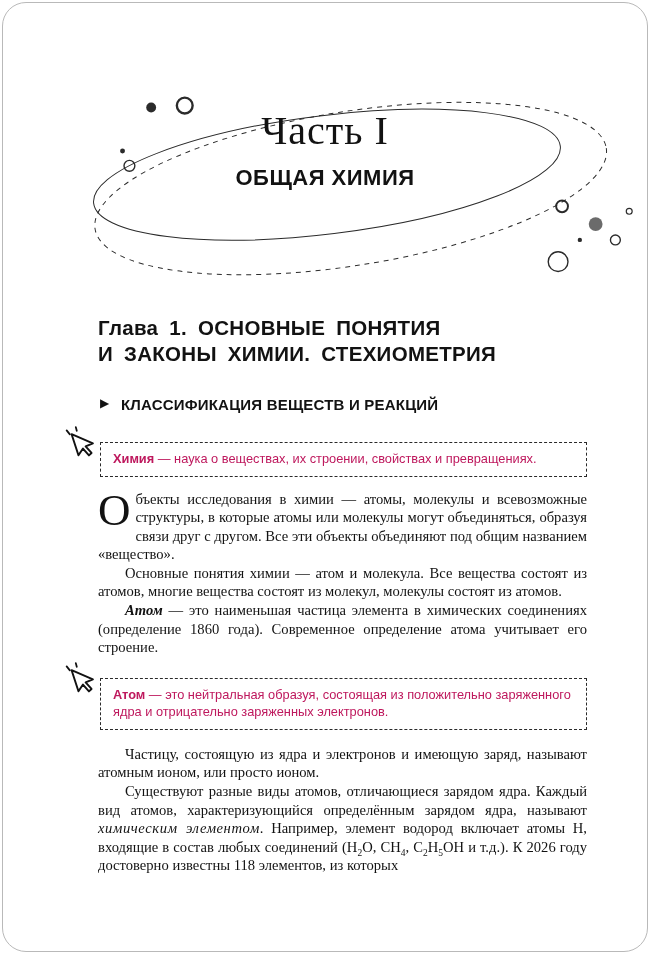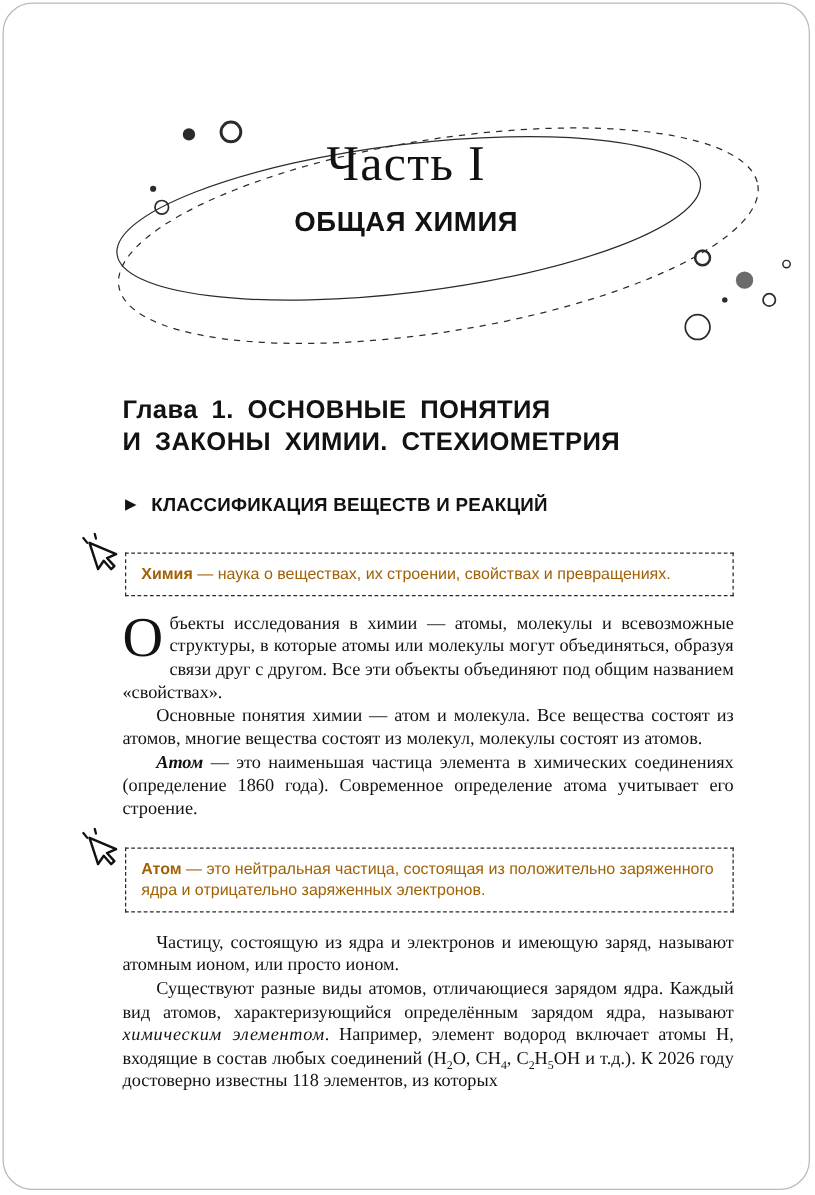--- a/index.html
+++ b/index.html
@@ -50,21 +50,21 @@
     position:absolute;left:0;top:3px;
     font-size:12px;line-height:12px;
   }
   
   .defbox-wrap{position:relative;margin:26px 0 0 2px;}
   .defbox{
     border:1.6px dashed #2a2a2a;
     padding:7px 12px 8px 12px;
     font-family:"Liberation Sans","DejaVu Sans",sans-serif;
     font-size:12.8px;line-height:17.5px;
-    color:#a16207;
+    color:#be185d;
   }
   .defbox .term{font-weight:700;}
   .cursor-icon{position:absolute;left:-35px;top:-16px;width:36px;height:36px;}
   
   .bodytext{margin-top:13px;}
   .bodytext p{
     margin:0;
     font-size:14.6px;line-height:18.6px;
     text-align:justify;
   }
@@ -126,33 +126,33 @@
       <svg class="cursor-icon" viewBox="0 0 26 26">
         <g transform="rotate(-18 12 12)">
           <path d="M7,4 L7,20 L11.6,16.4 L14.2,22.4 L16.5,21.3 L13.9,15.5 L19.6,15 Z" fill="#fff" stroke="#111" stroke-width="1.4" stroke-linejoin="round"></path>
         </g>
         <path d="M3.5,6 L1.2,3.2 M8.5,3.5 L7.8,0.8" fill="none" stroke="#111" stroke-width="1.3" stroke-linecap="round"></path>
       </svg>
       <div class="defbox"><span class="term">Химия</span><span> — наука о веществах, их строении, свойствах и превращениях.</span></div>
     </div>
 
     <div class="bodytext">
-      <p><span class="dropcap">О</span><span>бъекты исследования в химии — атомы, молекулы и всевозможные структуры, в которые атомы или молекулы могут объединяться, образуя связи друг с другом. Все эти объекты объединяют под общим названием «свойствах».</span></p>
+      <p><span class="dropcap">О</span><span>бъекты исследования в химии — атомы, молекулы и всевозможные структуры, в которые атомы или молекулы могут объединяться, образуя связи друг с другом. Все эти объекты объединяют под общим названием «вещество».</span></p>
       <p class="indent">Основные понятия химии — атом и молекула. Все вещества состоят из атомов, многие вещества состоят из молекул, молекулы состоят из атомов.</p>
       <p class="indent"><span class="bi">Атом</span><span> — это наименьшая частица элемента в химических соединениях (определение 1860 года). Современное определение атома учитывает его строение.</span></p>
     </div>
 
     <div class="defbox-wrap" style="margin-top:21px;">
       <svg class="cursor-icon" viewBox="0 0 26 26">
         <g transform="rotate(-18 12 12)">
           <path d="M7,4 L7,20 L11.6,16.4 L14.2,22.4 L16.5,21.3 L13.9,15.5 L19.6,15 Z" fill="#fff" stroke="#111" stroke-width="1.4" stroke-linejoin="round"></path>
         </g>
         <path d="M3.5,6 L1.2,3.2 M8.5,3.5 L7.8,0.8" fill="none" stroke="#111" stroke-width="1.3" stroke-linecap="round"></path>
       </svg>
-      <div class="defbox"><span class="term">Атом</span><span> — это нейтральная частица, состоящая из положительно заряженного ядра и отрицательно заряженных электронов.</span></div>
+      <div class="defbox"><span class="term">Атом</span><span> — это нейтральная образуя, состоящая из положительно заряженного ядра и отрицательно заряженных электронов.</span></div>
     </div>
 
     <div class="bodytext gap-after-box">
       <p class="indent">Частицу, состоящую из ядра и электронов и имеющую заряд, называют атомным ионом, или просто ионом.</p>
       <p class="indent"><span>Существуют разные виды атомов, отличающиеся зарядом ядра. Каждый вид атомов, характеризующийся определённым зарядом ядра, называют </span><span class="em-it">химическим элементом</span><span>. Например, элемент водород включает атомы H, входящие в состав любых соединений (H</span><sub>2</sub><span>O, CH</span><sub>4</sub><span>, C</span><sub>2</sub><span>H</span><sub>5</sub><span>OH и т.д.). К 2026 году достоверно известны 118 элементов, из которых</span></p>
     </div>
 
   </div>
 </div>
 

